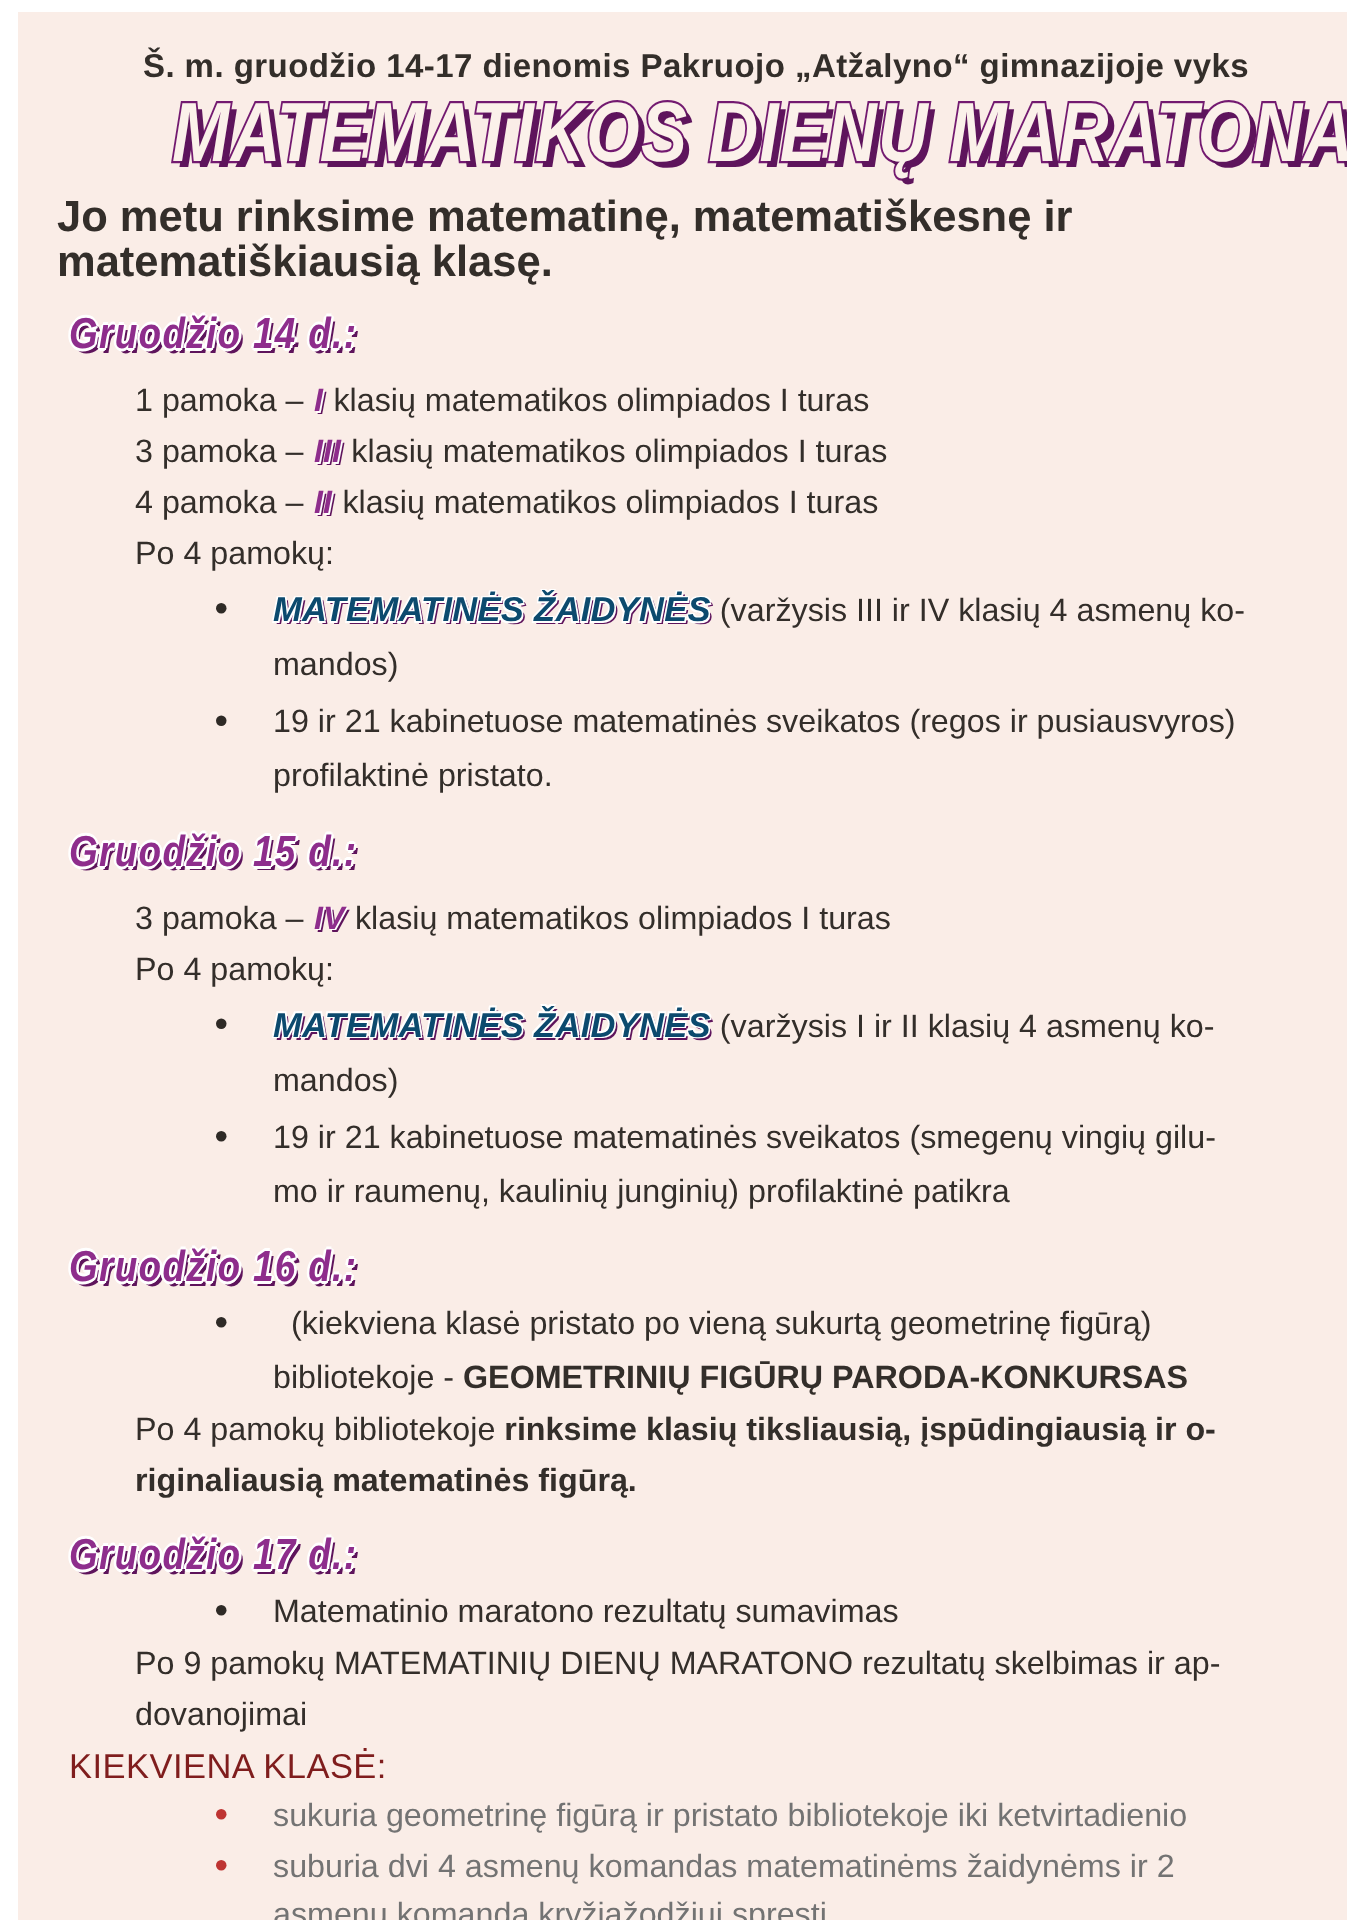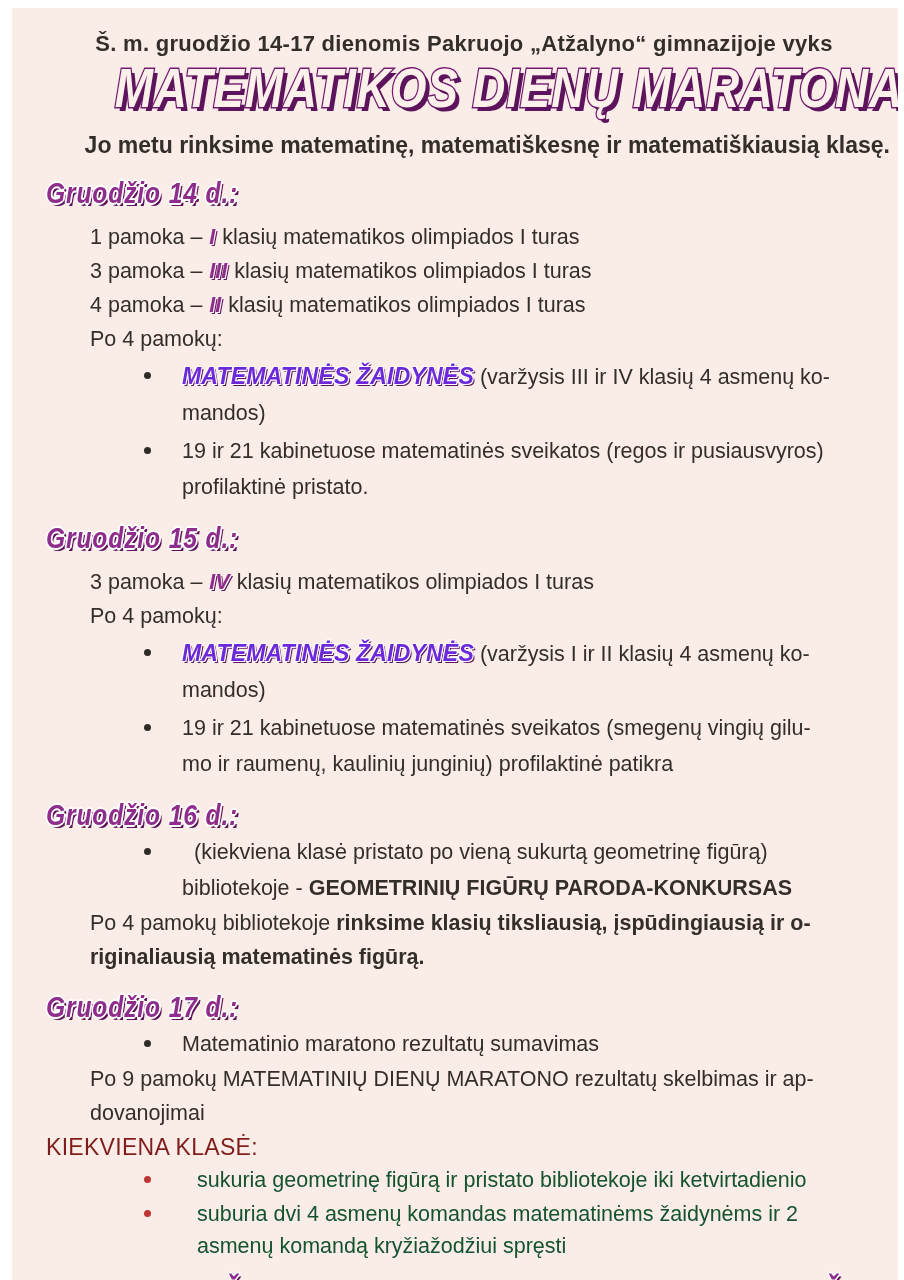--- a/index.html
+++ b/index.html
@@ -30,22 +30,22 @@
     line-height:56px; white-space:nowrap;
     color:#FBF1EA;
     -webkit-text-stroke:3px #731A70;
     paint-order:stroke fill;
     text-shadow:5px 4px 0 #5E145C;
     transform:scaleX(0.82); transform-origin:50% 50%;
     letter-spacing:1px;
   }
   .subtitle {
     margin-top:14px;
-    text-align:right;
-    font-size:23px; font-weight:bold;
+    text-align:left;
+    font-size:29px; font-weight:bold;
     line-height:30px;
   }
   
   .sec-heading {
     margin:16px 0 0 8px;
     font-size:29px; font-weight:bold; font-style:italic;
     line-height:34px; white-space:nowrap;
     color:#8E2D8C; letter-spacing:1px;
     transform:scaleX(0.85); transform-origin:0 50%;
     text-shadow:
@@ -73,39 +73,39 @@
   .dot { flex:none; width:38px; padding-top:14px; }
   .dot i {
     display:block; width:7px; height:7px; border-radius:50%;
     background:#2E2A26;
   }
   .red .dot i { background:#BE3432; }
   .b-text { flex:1; min-width:0; }
   .nw { white-space:nowrap; }
   .decor-inline {
     font-weight:bold; font-style:italic;
-    color:#6d28d9; font-size:23px; letter-spacing:0.2px;
+    color:#0c4a6e; font-size:23px; letter-spacing:0.2px;
     text-shadow:
       -1px -1px 0 #FFF, 1px -1px 0 #FFF, -1px 1px 0 #FFF, 1px 1px 0 #FFF,
       2px 2px 0 #5E145C;
   }
   .para {
     margin-left:52px;
     font-size:21.5px; line-height:34px; white-space:nowrap;
   }
   .indent2 { margin-left:12px; }
   b, strong { font-weight:bold; }
   
   .red-heading {
     margin:2px 0 0 8px;
     color:#7f1d1d;
     font-size:23px; line-height:30px; letter-spacing:0.3px;
     white-space:nowrap;
   }
-  .red { color:#14532d;gap:15px; }
+  .red { color:#737373; }
   .red.bullet-row { line-height:32px; }
   .red .dot { padding-top:12px; }
   
   .footer-line {
     text-align:center;
     font-weight:bold; font-style:italic;
     color:#8E2D8C; white-space:pre;
     letter-spacing:1px;
     transform:scaleX(0.73); transform-origin:50% 50%;
     text-shadow:

